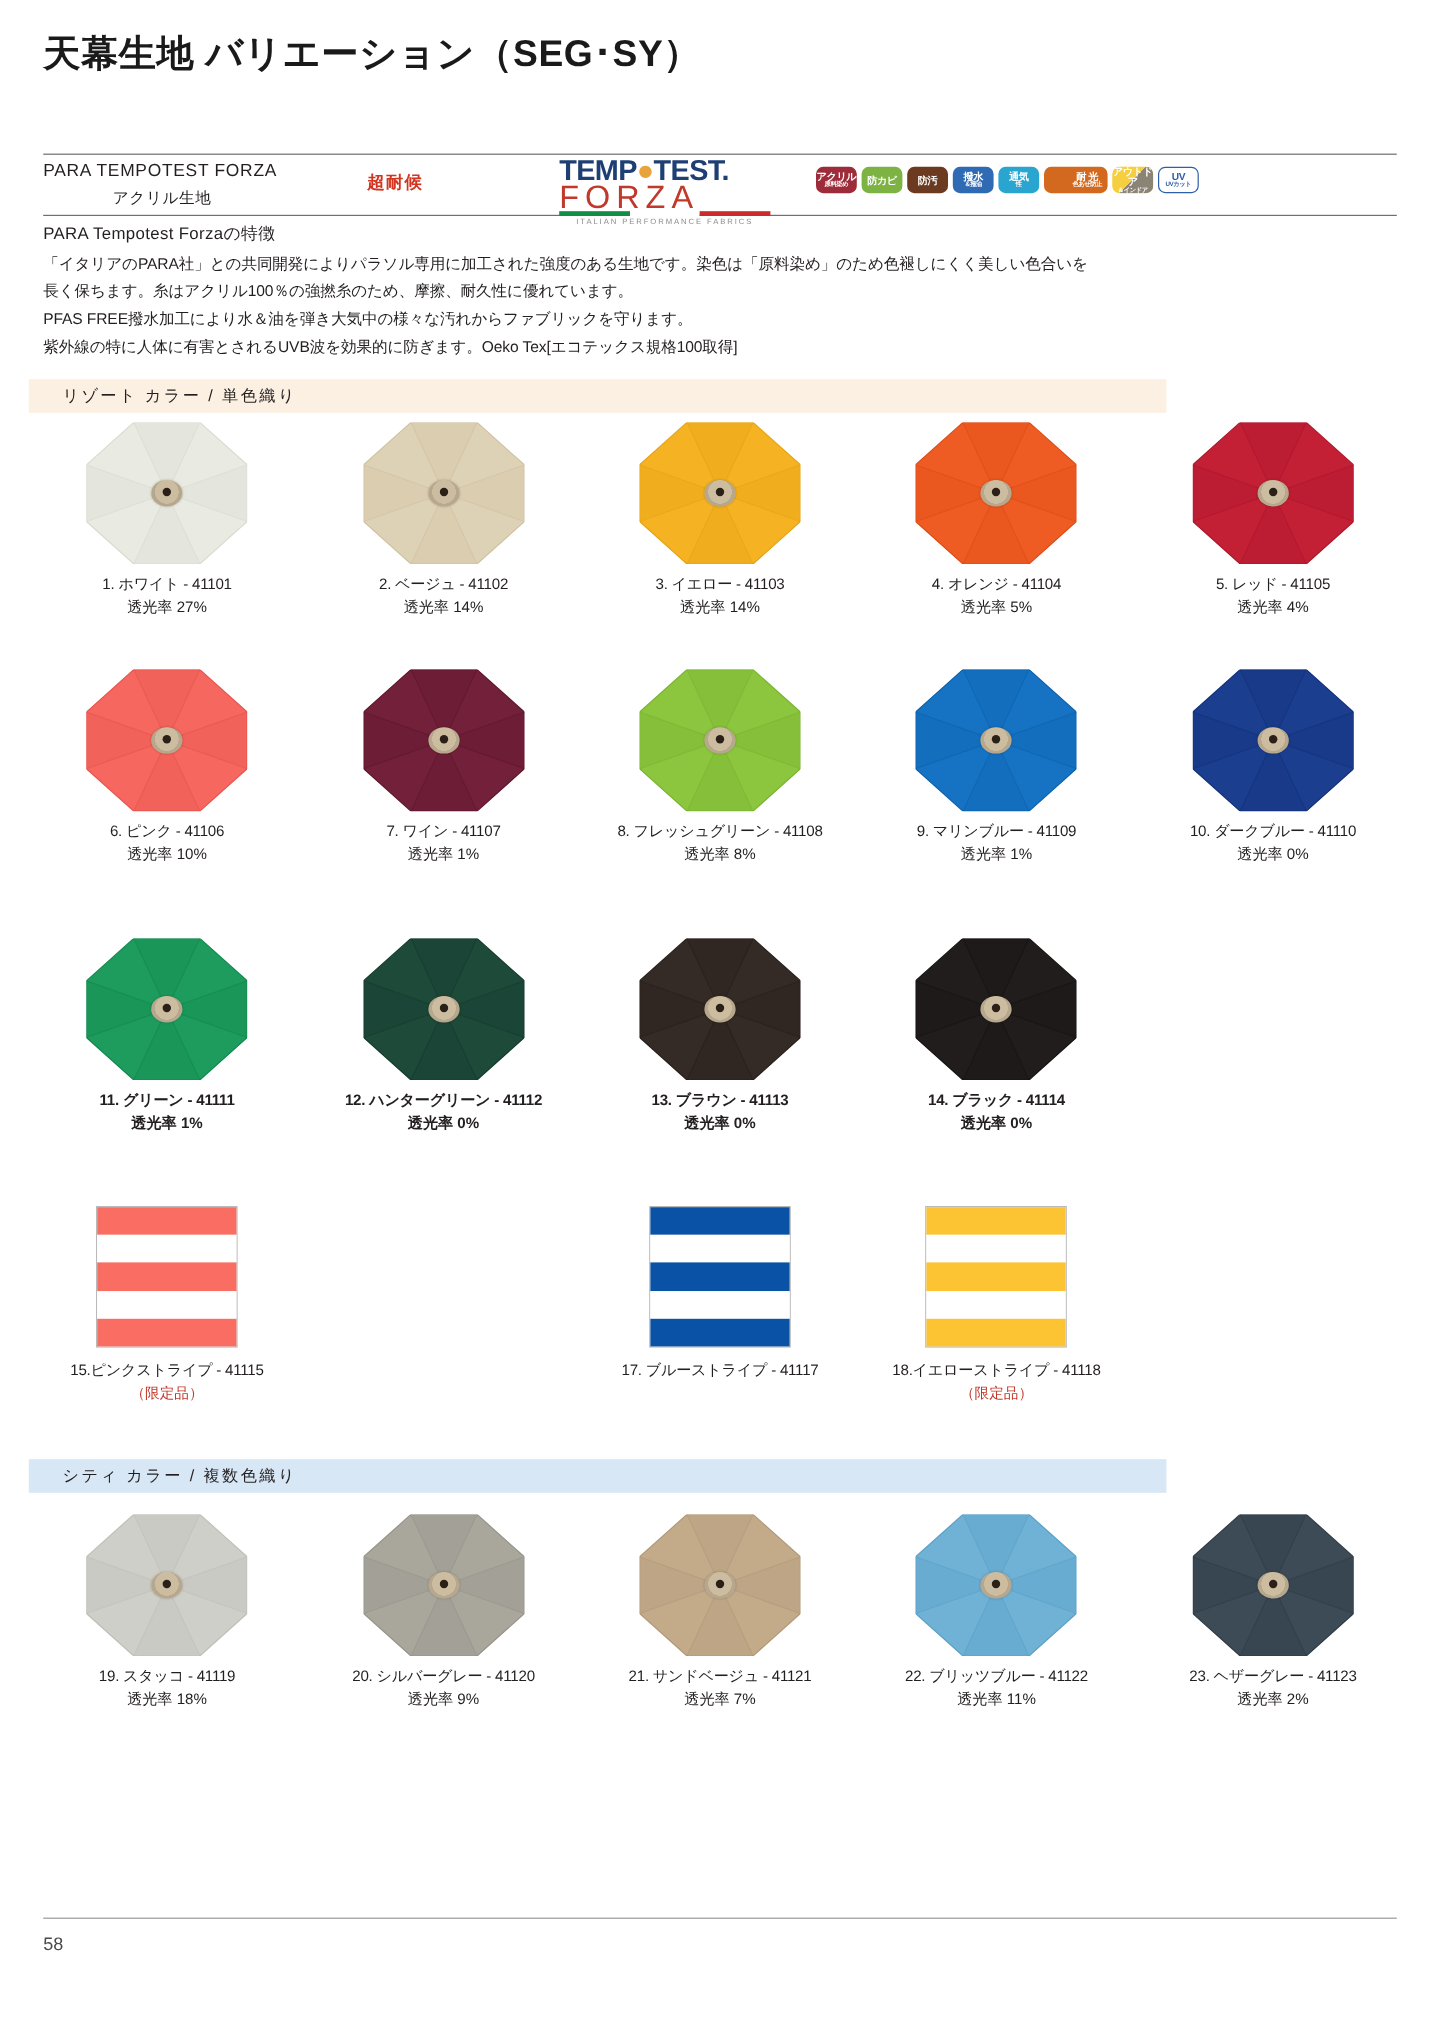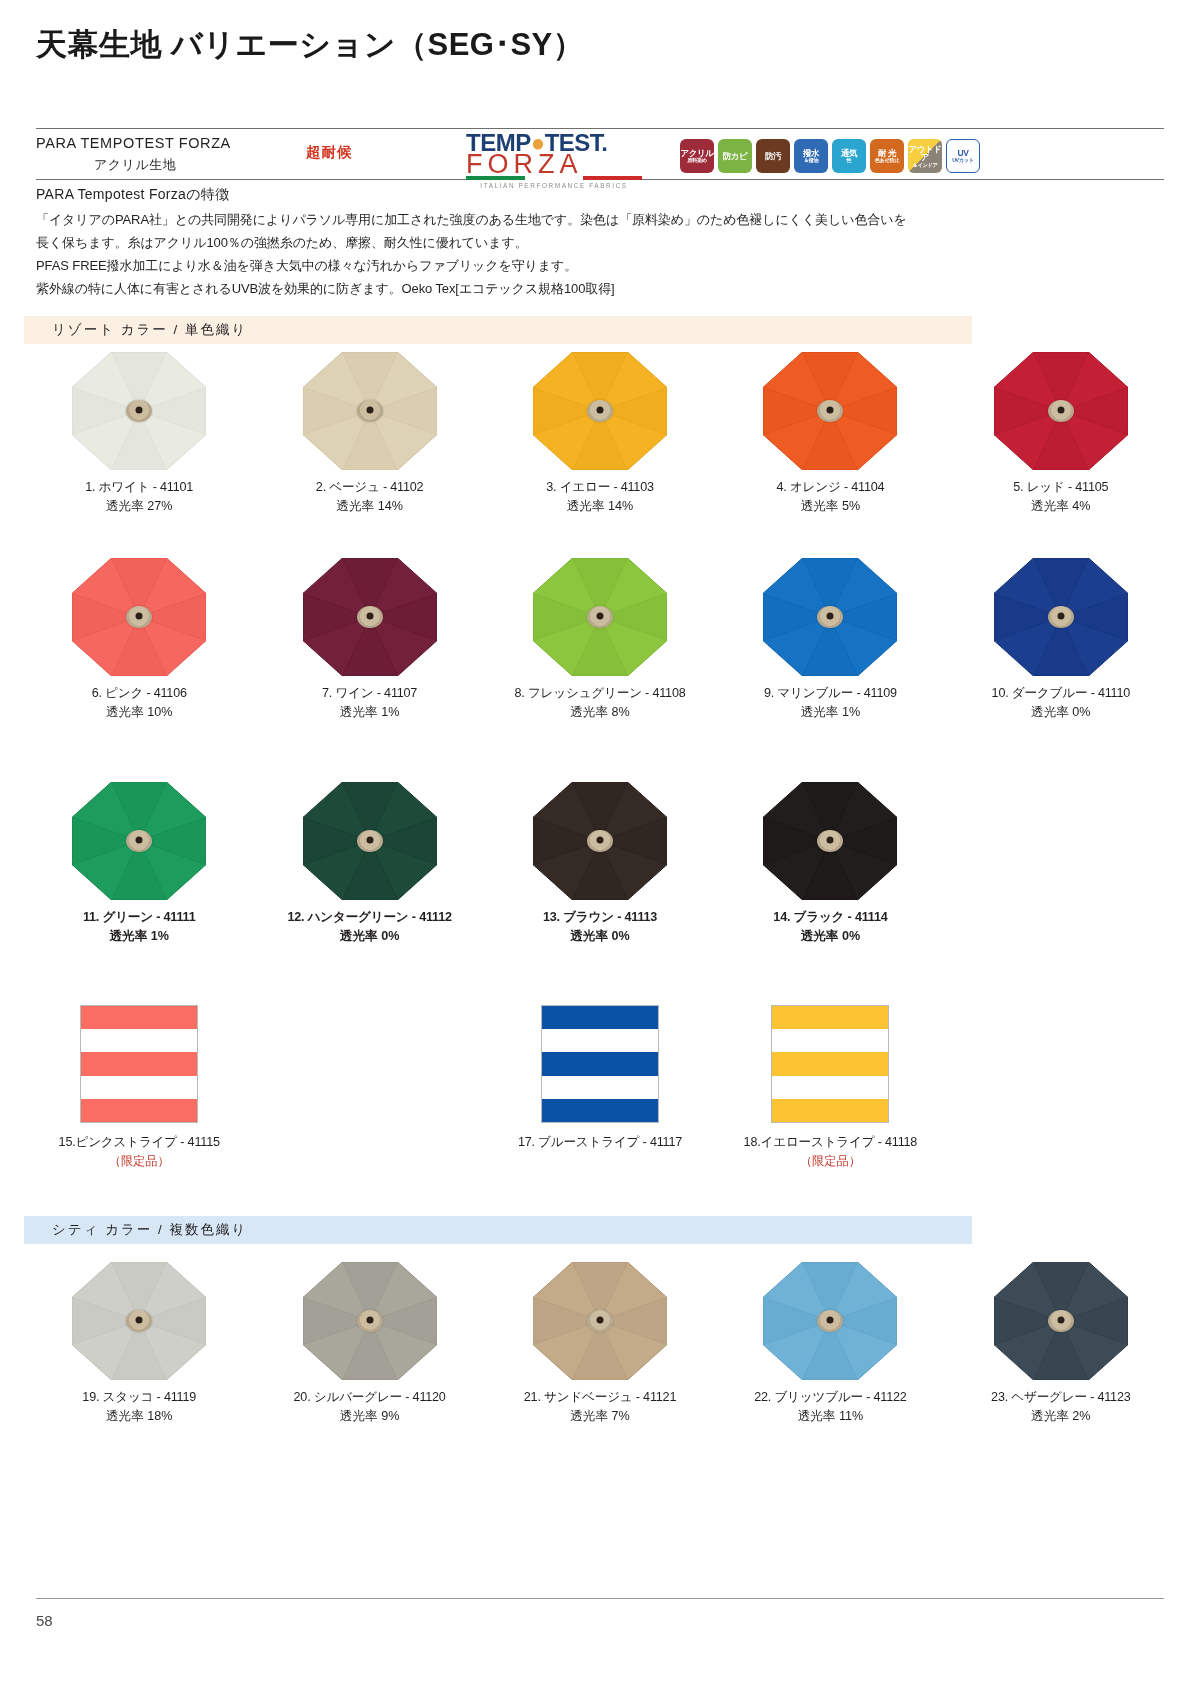--- a/index.html
+++ b/index.html
@@ -64,35 +64,35 @@
     font-size:6.4px; letter-spacing:1.6px; color:#8b8b8b; margin-top:2px;
     white-space:nowrap; text-align:center; width:176px;
   }
 
   
   .badges{
     position:absolute; left:680px; top:139px;
     display:flex; gap:4px; align-items:flex-start;
   }
   .badge{
-    width:34px;height:34px;border-radius:6px;
+    width:34px;height:22px;border-radius:6px;
     position:relative; overflow:hidden; flex:0 0 auto;
     display:flex; align-items:center; justify-content:center;
   }
   .badge .txt{
     color:#fff; font-size:8.5px; font-weight:bold; line-height:8.5px;
     text-align:center; letter-spacing:-.4px; z-index:2;
   }
   .badge .sm{ font-size:5.2px; line-height:6px; display:block; letter-spacing:-.3px;}
   .b-acryl{background:#9e2b3a;}
   .b-kabi{background:#7cb342;}
   .b-yogore{background:#6b3a20;}
   .b-hassui{background:#2f6bb5;}
   .b-tsuki{background:#2aa5cf;}
-  .b-taiko{background:#d2691e;}
+  .b-taiko{background:#d2691e;padding-left:19px;}
   .b-outdoor{background:#f5cf40;}
   .b-outdoor .half{position:absolute;left:0;top:0;width:100%;height:100%;
      background:linear-gradient(135deg,#f5cf40 0 50%,#8c8377 50% 100%);}
   .b-uv{background:#ffffff;border:1.5px solid #2f5fa8;box-sizing:border-box;}
   .b-uv .txt{color:#2f5fa8;}
 
   
   .desc{
     position:absolute; left:36px; top:186px; width:1100px;
   }

